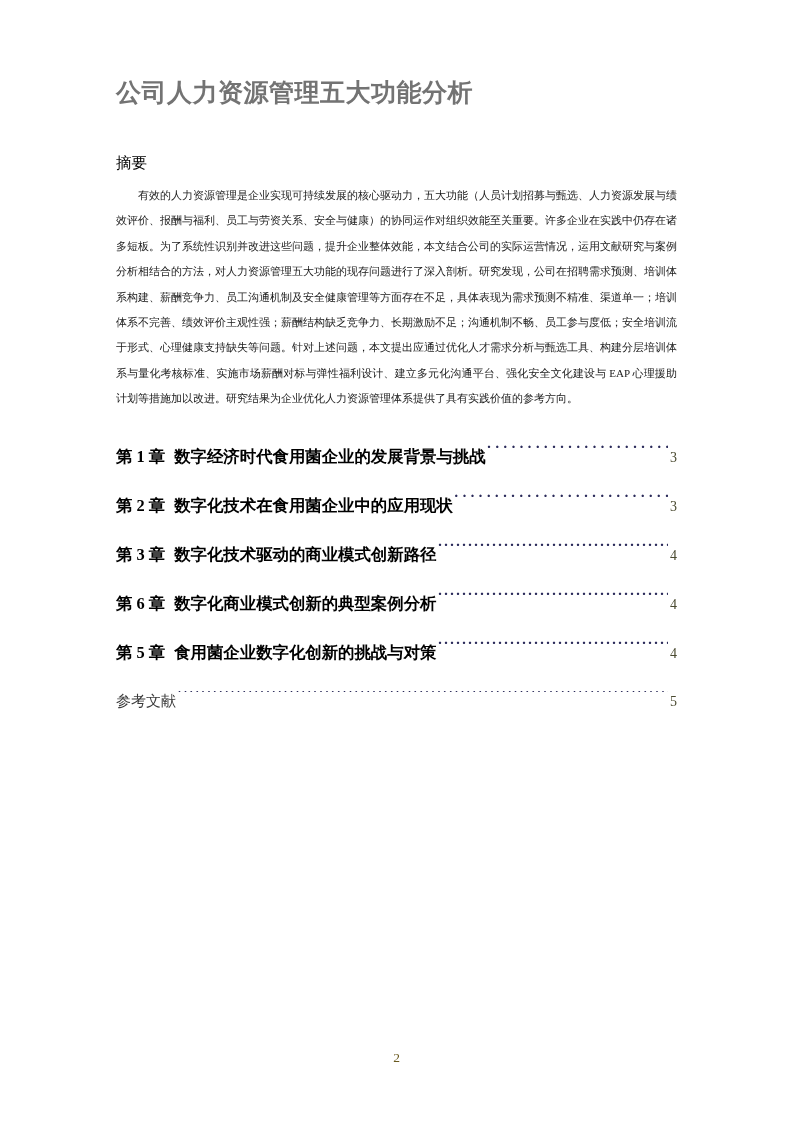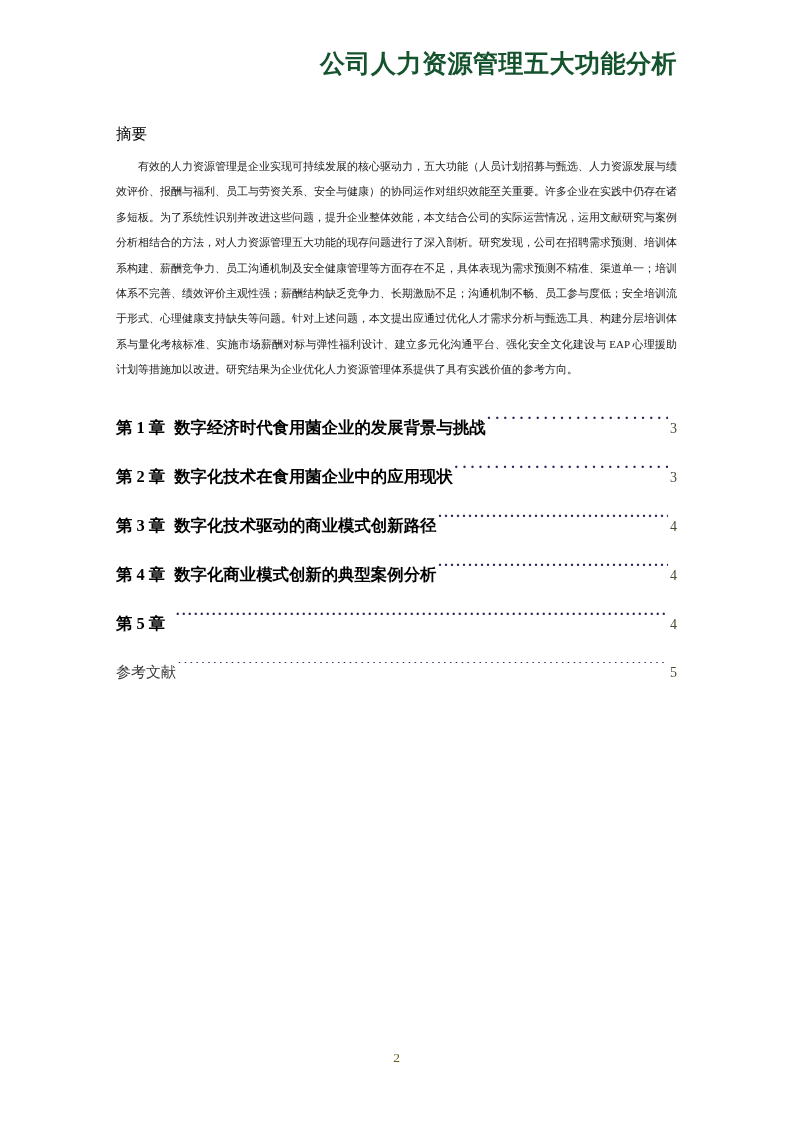--- a/index.html
+++ b/index.html
@@ -27,28 +27,28 @@
   
   .content {
     position: absolute;
     left: 116px;
     top: 0;
     width: 561px;
   }
 
   
   .doc-title {
-    margin-top: 47px;
-    text-align: right;
+    margin-top: 76px;
+    text-align: left;
     font-family: "DejaVu Sans", "Liberation Sans", sans-serif;
     font-weight: bold;
     font-size: 25px;
     line-height: 34px;
     letter-spacing: 0.5px;
-    color: #14532d;
+    color: #737373;
   }
 
   
   .abstract-heading {
     margin-top: 42px;
     font-family: "DejaVu Sans", "Liberation Sans", sans-serif;
     font-size: 15.5px;
     line-height: 22px;
     font-weight: normal;
     color: #000;
@@ -192,30 +192,31 @@
 
       <div class="toc-row tight">
         <span class="toc-label">第 3 章</span>
         <span class="toc-chapter-gap"></span>
         <span class="toc-label">数字化技术驱动的商业模式创新路径</span>
         <span class="toc-leader"></span>
         <span class="toc-page">4</span>
       </div>
 
       <div class="toc-row tight">
-        <span class="toc-label">第 4 章</span>
+        <span class="toc-label">第 6 章</span>
         <span class="toc-chapter-gap"></span>
         <span class="toc-label">数字化商业模式创新的典型案例分析</span>
         <span class="toc-leader"></span>
         <span class="toc-page">4</span>
       </div>
 
       <div class="toc-row tight">
         <span class="toc-label">第 5 章</span>
         <span class="toc-chapter-gap"></span>
+        <span class="toc-label">食用菌企业数字化创新的挑战与对策</span>
         <span class="toc-leader"></span>
         <span class="toc-page">4</span>
       </div>
 
       <div class="toc-row ref">
         <span class="toc-label">参考文献</span>
         <span class="toc-leader"></span>
         <span class="toc-page">5</span>
       </div>
 

